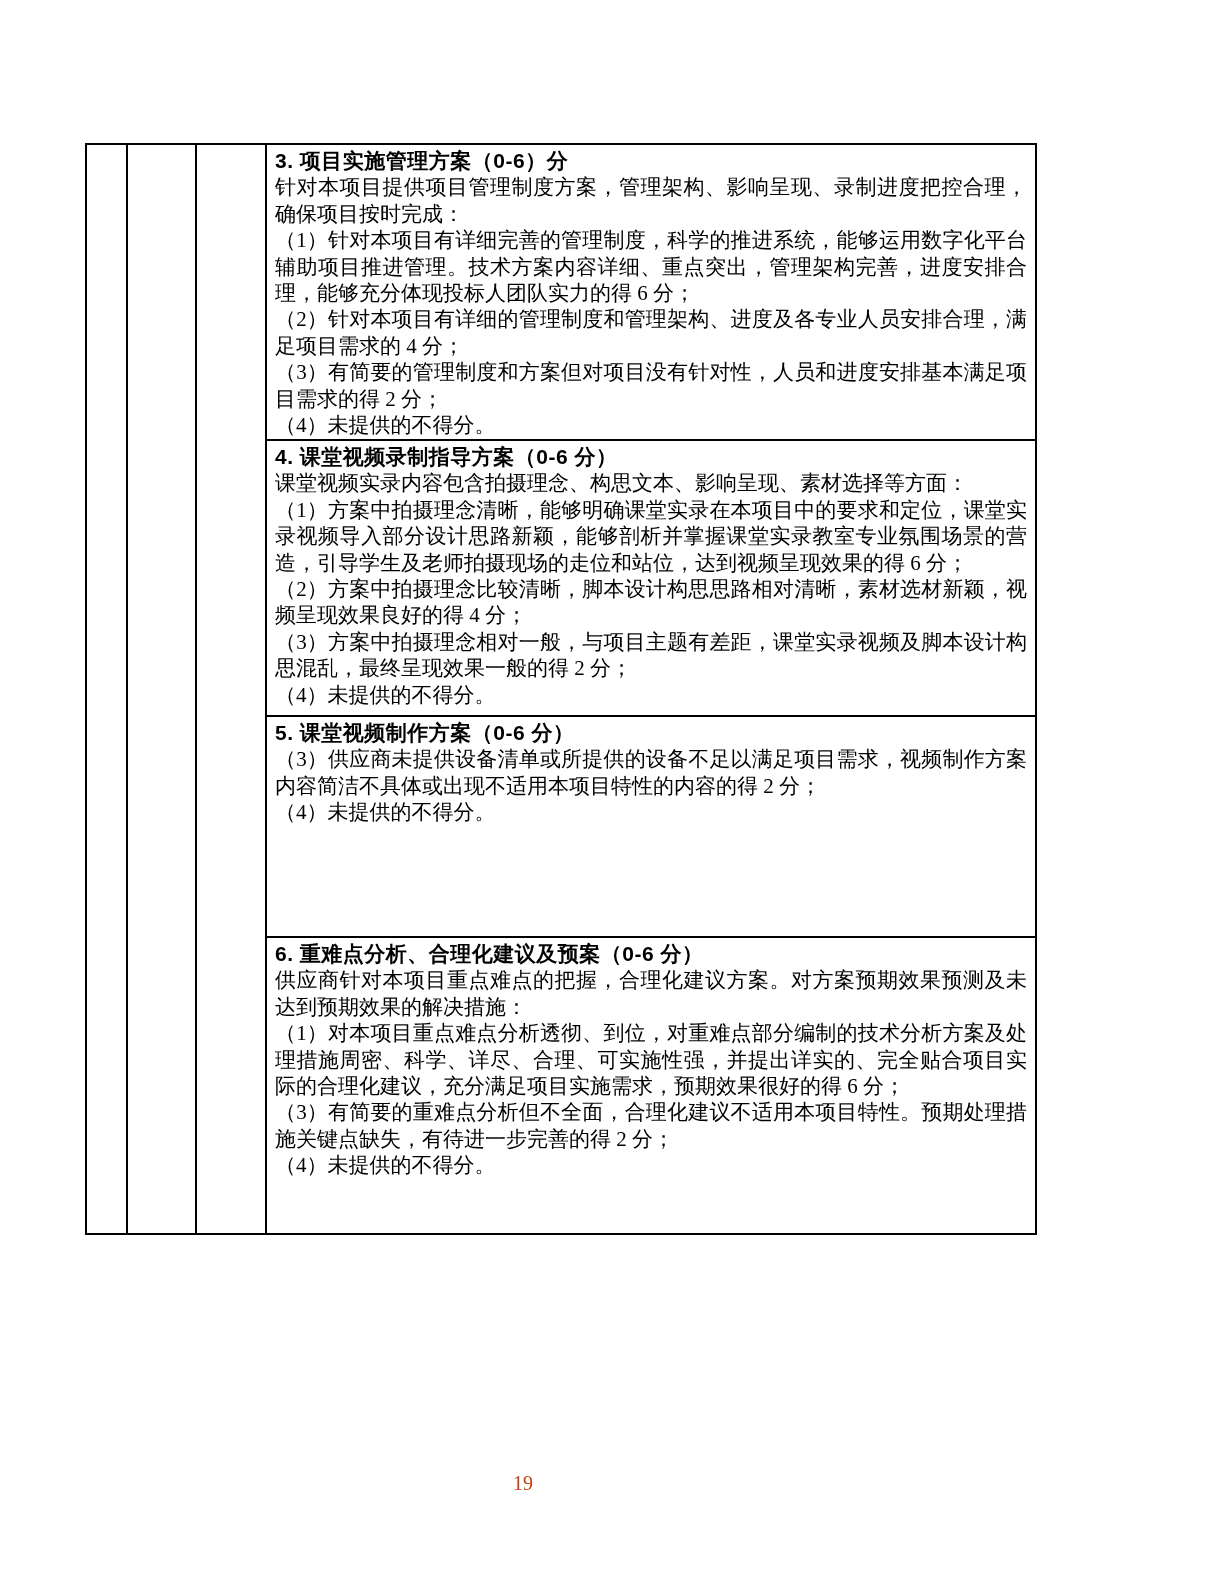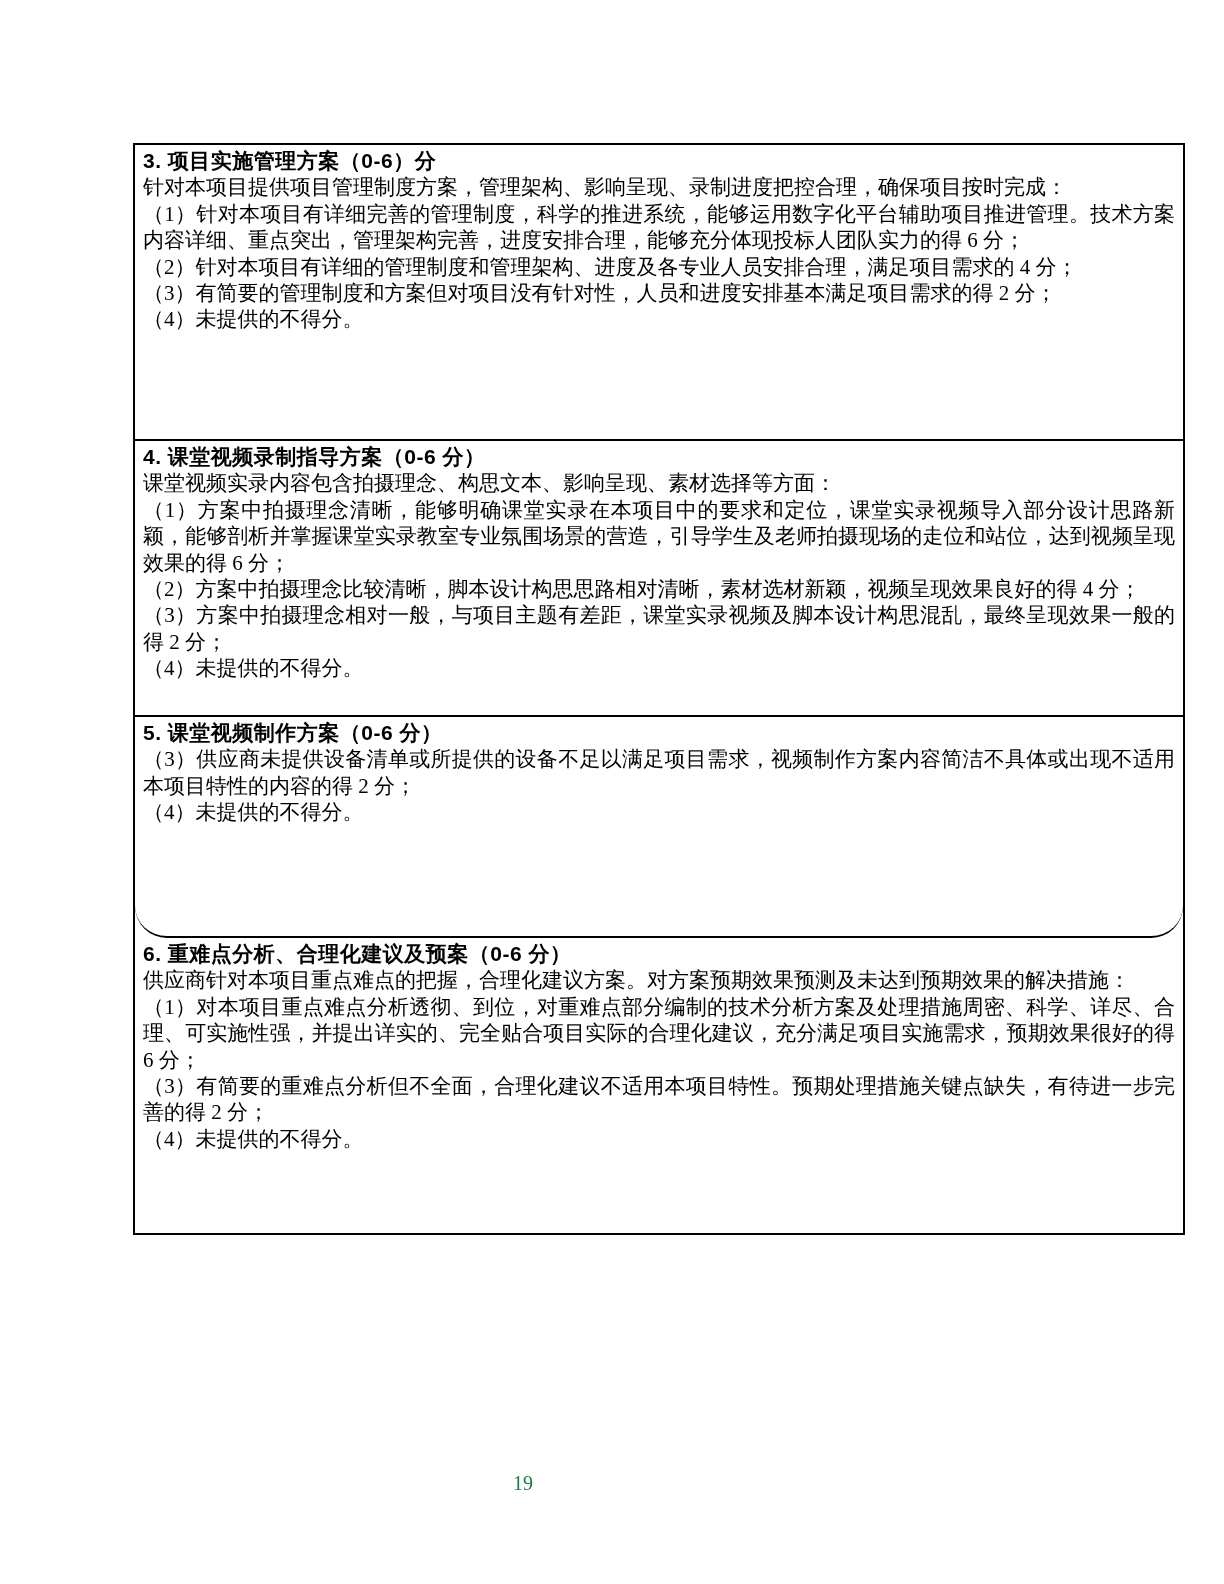--- a/index.html
+++ b/index.html
@@ -13,27 +13,26 @@
     height: 1584px;
     background: #ffffff;
     overflow: hidden;
     font-family: "Liberation Serif", "DejaVu Serif", serif;
     color: #000000;
   }
   .doc-table {
     position: absolute;
     left: 85px;
     top: 143px;
-    width: 1052px;
+    width: 952px;
     height: 1092px;
     box-sizing: border-box;
     border: 2px solid #000000;
     display: flex;
-    flex-direction: column;
-    margin-left: 48px;
+    flex-direction: row;
   }
   .empty-col {
     box-sizing: border-box;
     border-right: 2px solid #000000;
     flex-shrink: 0;
   }
   .empty-col.c1 { width: 41px; }
   .empty-col.c2 { width: 69px; }
   .empty-col.c3 { width: 70px; }
   .main-col {
@@ -44,21 +43,21 @@
   }
   .cell {
     box-sizing: border-box;
     border-bottom: 2px solid #000000;
     padding: 3px 8px 0 8px;
     overflow: hidden;
   }
   .cell.last { border-bottom: none; }
   .cell.s3 { height: 296px; }
   .cell.s4 { height: 276px; }
-  .cell.s5 { height: 221px; border-radius: 32px; }
+  .cell.s5 { height: 221px; }
   .cell.s6 { height: 295px; }
   .cell p {
     margin: 0;
     font-size: 21px;
     line-height: 26.4px;
     text-align: justify;
     text-justify: inter-character;
     word-break: break-all;
   }
   .cell p.heading {
@@ -69,21 +68,21 @@
   }
   .page-number {
     position: absolute;
     top: 1471px;
     left: 0;
     width: 1046px;
     text-align: center;
     font-size: 20px;
     line-height: 24px;
     font-family: "Liberation Serif", "DejaVu Serif", serif;
-    color: #15803d;
+    color: #c2410c;
   }
 </style>
 </head>
 <body>
 
 <div class="page">
 
   <div class="doc-table">
     <div class="empty-col c1"></div>
     <div class="empty-col c2"></div>

